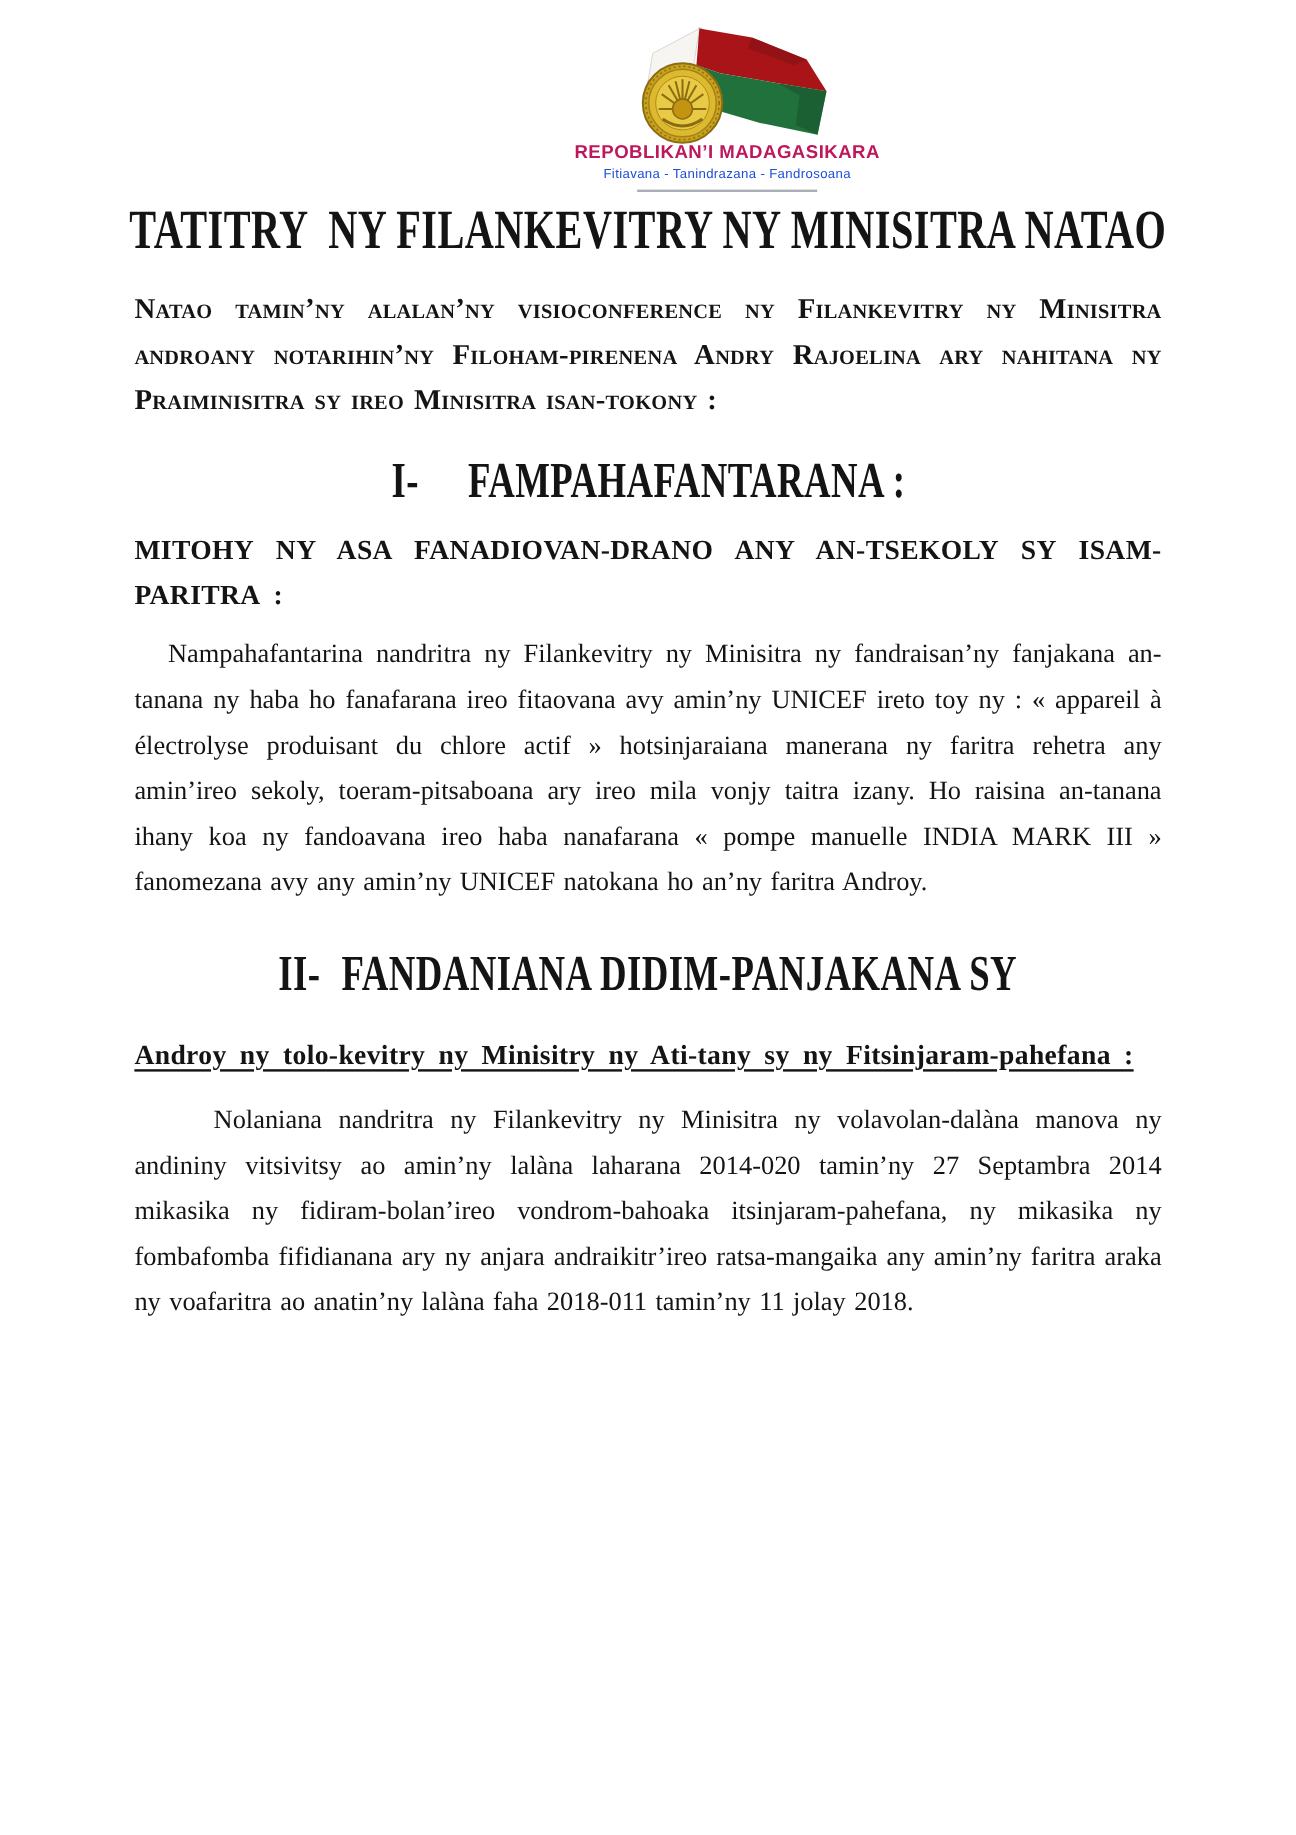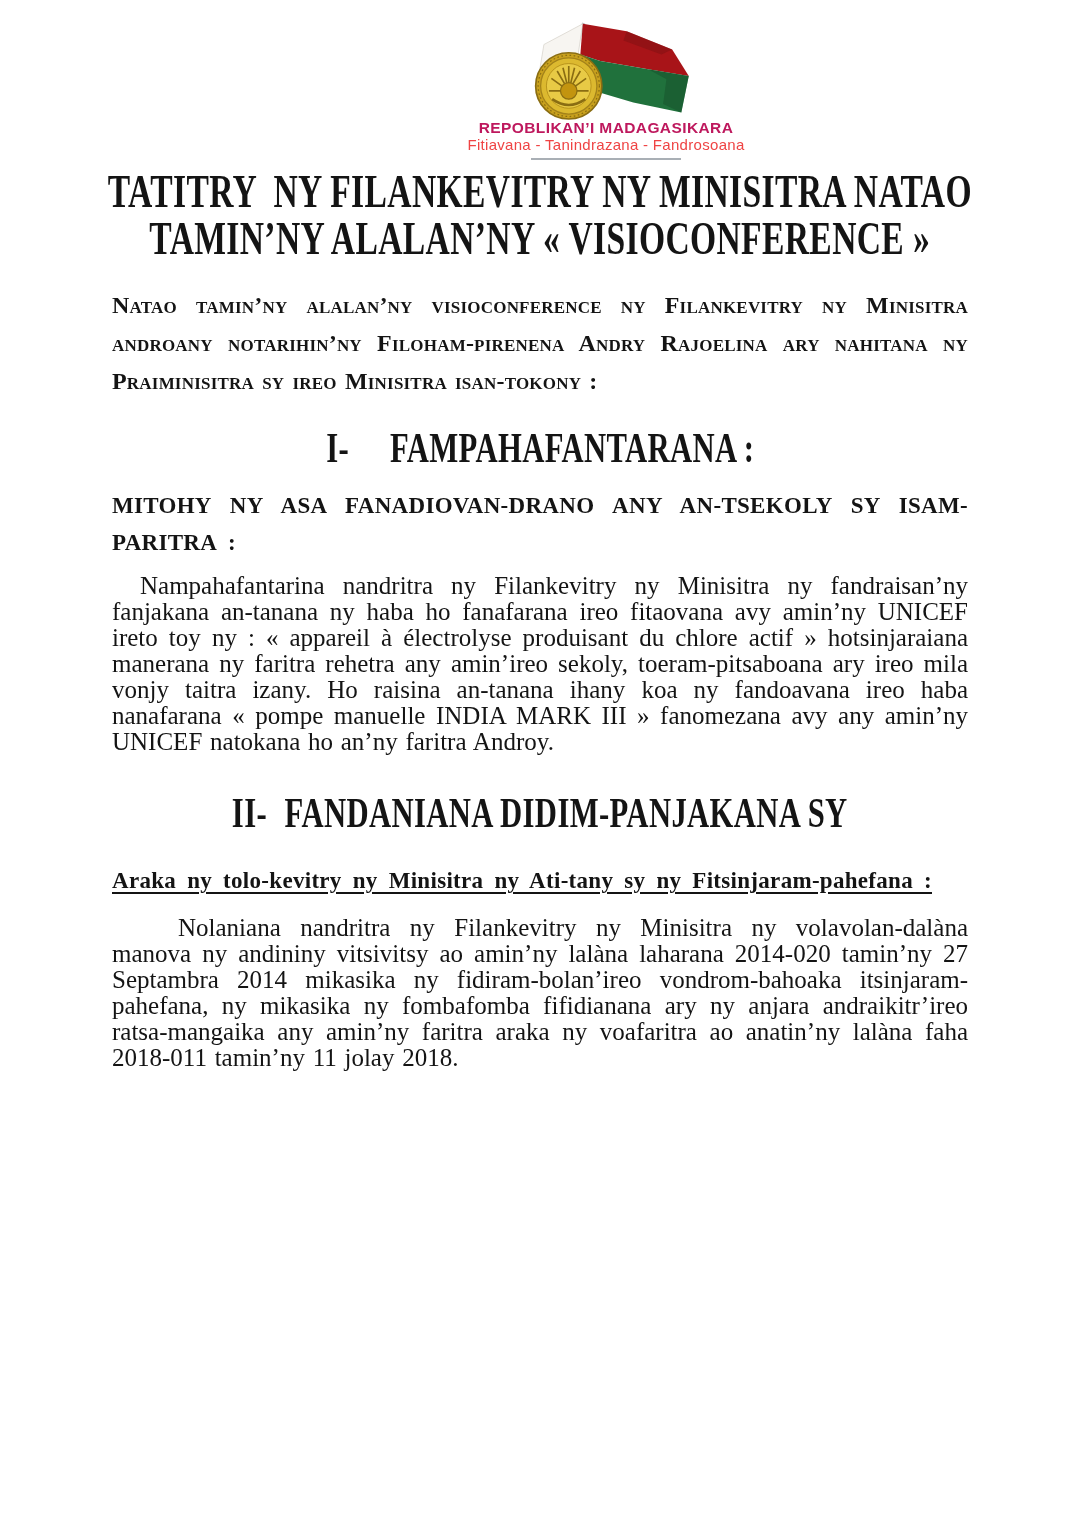--- a/index.html
+++ b/index.html
@@ -32,23 +32,23 @@
     font-family: "Liberation Sans", sans-serif;
     font-weight: bold;
     font-size: 15.5px;
     letter-spacing: 0.4px;
     color: #be185d;
     line-height: 19px;
     margin-top: -6px;
   }
   .logo-motto {
     font-family: "Liberation Sans", sans-serif;
-    font-size: 15px;
+    font-size: 11px;
     letter-spacing: 0.3px;
-    color: #ef4444;
+    color: #1d4ed8;
     line-height: 16px;
   }
   .logo-rule {
     width: 150px;
     height: 2px;
     background: #a9afb5;
     margin: 5px auto 0 auto;
   }
 
   
@@ -99,22 +99,22 @@
   }
   .sh1 { margin-top: 14px; }
   .sh2 { margin-top: 24px; }
   .underlined {
     text-decoration: underline;
     text-decoration-thickness: 2px;
     text-underline-offset: 4px;
     word-spacing: 5px;
   }
   .para {
-    font-size: 25px;
-    line-height: 26px;
+    font-size: 22px;
+    line-height: 38px;
     word-spacing: 1.5px;
     text-align: justify;
   }
   .p1 { margin-top: 12px; text-indent: 28px; }
   .p2 { margin-top: 16px; text-indent: 66px; }
 </style>
 </head>
 <body>
 
 <div class="page">
@@ -142,38 +142,35 @@
     </svg>
     <div class="logo-country">REPOBLIKAN’I MADAGASIKARA</div>
     <div class="logo-motto">Fitiavana - Tanindrazana - Fandrosoana</div>
     <div class="logo-rule"></div>
   </div>
 
   <div class="title">
     <div class="cwrap">
         <div class="scalex t-line">TATITRY  NY FILANKEVITRY NY MINISITRA NATAO</div>
       </div>
-    <div class="cwrap">
-        <div class="scalex t-line">TAMIN’NY ALALAN’NY « VISIOCONFERENCE »</div>
-      </div>
   </div>
 
   <p class="intro">Natao tamin’ny alalan’ny visioconference ny Filankevitry ny Minisitra androany notarihin’ny Filoham-pirenena Andry Rajoelina ary nahitana ny Praiminisitra sy ireo Minisitra isan-tokony :</p>
 
   <div class="sec-heading sec1">
     <div class="cwrap">
       <div class="scalex s-line"><span class="numeral-1">I-</span><span>FAMPAHAFANTARANA :</span></div>
     </div>
   </div>
 
   <p class="subhead sh1">MITOHY NY ASA FANADIOVAN-DRANO ANY AN-TSEKOLY SY ISAM-PARITRA :</p>
   <p class="para p1">Nampahafantarina nandritra ny Filankevitry ny Minisitra ny fandraisan’ny fanjakana an-tanana ny haba ho fanafarana  ireo fitaovana avy amin’ny UNICEF ireto toy ny :  « appareil à électrolyse produisant du chlore actif » hotsinjaraiana manerana ny faritra rehetra any amin’ireo sekoly, toeram-pitsaboana ary ireo mila vonjy taitra izany.  Ho raisina an-tanana ihany koa ny fandoavana ireo haba nanafarana  « pompe manuelle INDIA MARK III » fanomezana avy any amin’ny UNICEF natokana ho an’ny faritra Androy.</p>
 
   <div class="sec-heading sec2">
     <div class="cwrap">
       <div class="scalex s-line"><span class="numeral-2">II-</span><span>FANDANIANA DIDIM-PANJAKANA SY</span></div>
     </div>
   </div>
 
-  <p class="subhead sh2 underlined">Araka ny tolo-kevitry ny Minisitra ny Ati-tany sy ny Fitsinjaram-pahefana :</p>
+  <p class="subhead sh2 underlined">Androy ny tolo-kevitry ny Minisitry ny Ati-tany sy ny Fitsinjaram-pahefana :</p>
   <p class="para p2">Nolaniana nandritra ny Filankevitry ny Minisitra ny volavolan-dalàna manova ny andininy vitsivitsy ao amin’ny lalàna laharana 2014-020 tamin’ny 27 Septambra 2014 mikasika ny fidiram-bolan’ireo vondrom-bahoaka itsinjaram-pahefana, ny mikasika ny fombafomba fifidianana ary ny anjara andraikitr’ireo ratsa-mangaika any amin’ny faritra araka ny voafaritra ao anatin’ny lalàna faha 2018-011 tamin’ny 11 jolay 2018.</p>
 
 </div>
 
 </body></html>

